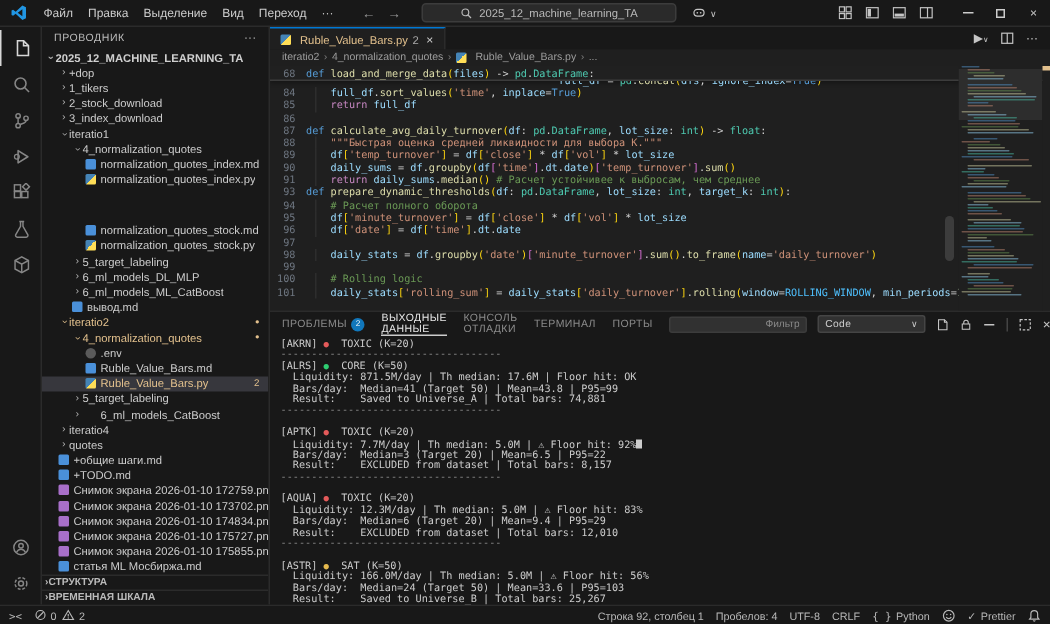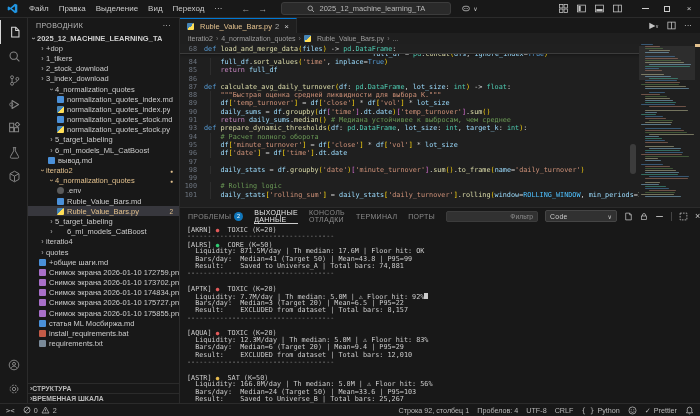--- a/index.html
+++ b/index.html
@@ -256,43 +256,51 @@
           <span style="overflow: hidden; text-overflow: clip;">1_tikers</span>
         </div>
         <div class="tree-row" style="padding-left: 11px;">
           <span class="chev">›</span>
           <span style="overflow: hidden; text-overflow: clip;">2_stock_download</span>
         </div>
         <div class="tree-row" style="padding-left: 11px;">
           <span class="chev">›</span>
           <span style="overflow: hidden; text-overflow: clip;">3_index_download</span>
         </div>
+        <div class="tree-row" style="padding-left: 11px;">
+          <span class="chev open">›</span>
+          <span style="overflow: hidden; text-overflow: clip;">iteratio1</span>
+        </div>
         <div class="tree-row" style="padding-left: 20px;">
           <span class="chev open">›</span>
           <span style="overflow: hidden; text-overflow: clip;">4_normalization_quotes</span>
         </div>
         <div class="tree-row" style="padding-left: 29px;">
           <span class="fi fi-md"></span>
           <span style="overflow: hidden; text-overflow: clip;">normalization_quotes_index.md</span>
         </div>
         <div class="tree-row" style="padding-left: 29px;">
           <span class="fi fi-py"></span>
           <span style="overflow: hidden; text-overflow: clip;">normalization_quotes_index.py</span>
         </div>
-        <div class="tree-row" style="padding-left: 29px;">
+        <div class="tree-row" style="padding-left: 29px; margin-top: 24px;">
           <span class="fi fi-md"></span>
           <span style="overflow: hidden; text-overflow: clip;">normalization_quotes_stock.md</span>
         </div>
         <div class="tree-row" style="padding-left: 29px;">
           <span class="fi fi-py"></span>
           <span style="overflow: hidden; text-overflow: clip;">normalization_quotes_stock.py</span>
         </div>
         <div class="tree-row" style="padding-left: 20px;">
           <span class="chev">›</span>
           <span style="overflow: hidden; text-overflow: clip;">5_target_labeling</span>
+        </div>
+        <div class="tree-row" style="padding-left: 20px;">
+          <span class="chev">›</span>
+          <span style="overflow: hidden; text-overflow: clip;">6_ml_models_DL_MLP</span>
         </div>
         <div class="tree-row" style="padding-left: 20px;">
           <span class="chev">›</span>
           <span style="overflow: hidden; text-overflow: clip;">6_ml_models_ML_CatBoost</span>
         </div>
         <div class="tree-row" style="padding-left: 20px;">
           <span class="fi fi-md"></span>
           <span style="overflow: hidden; text-overflow: clip;">вывод.md</span>
         </div>
         <div class="tree-row mod" style="padding-left: 11px;">
@@ -330,20 +338,24 @@
           <span class="chev">›</span>
           <span style="overflow: hidden; text-overflow: clip;">iteratio4</span>
         </div>
         <div class="tree-row" style="padding-left: 11px;">
           <span class="chev">›</span>
           <span style="overflow: hidden; text-overflow: clip;">quotes</span>
         </div>
         <div class="tree-row" style="padding-left: 11px;">
           <span class="fi fi-md"></span>
           <span style="overflow: hidden; text-overflow: clip;">+общие шаги.md</span>
+        </div>
+        <div class="tree-row" style="padding-left: 11px;">
+          <span class="fi fi-md"></span>
+          <span style="overflow: hidden; text-overflow: clip;">+TODO.md</span>
         </div>
         <div class="tree-row" style="padding-left: 11px;">
           <span class="fi fi-img"></span>
           <span style="overflow: hidden; text-overflow: clip;">Снимок экрана 2026-01-10 172759.png</span>
         </div>
         <div class="tree-row" style="padding-left: 11px;">
           <span class="fi fi-img"></span>
           <span style="overflow: hidden; text-overflow: clip;">Снимок экрана 2026-01-10 173702.png</span>
         </div>
         <div class="tree-row" style="padding-left: 11px;">
@@ -418,21 +430,21 @@
           <div class="clipped">
             <div class="code-line  inner"><span class="lnum"></span><span class="ltext"><span class="p">    </span><span class="v">full_df</span><span class="p"> = </span><span class="t">pd</span><span class="p">.</span><span class="f">concat</span><span class="b">(</span><span class="v">dfs</span><span class="p">, </span><span class="v">ignore_index</span><span class="p">=</span><span class="k">True</span><span class="b">)</span></span></div>
           </div>
           <div class="code-line ind"><span class="lnum">84</span><span class="ltext"><span class="p">    </span><span class="v">full_df</span><span class="p">.</span><span class="f">sort_values</span><span class="b">(</span><span class="s">'time'</span><span class="p">, </span><span class="v">inplace</span><span class="p">=</span><span class="k">True</span><span class="b">)</span></span></div>
           <div class="code-line ind"><span class="lnum">85</span><span class="ltext"><span class="p">    </span><span class="ctl">return </span><span class="v">full_df</span></span></div>
           <div class="code-line "><span class="lnum">86</span><span class="ltext"></span></div>
           <div class="code-line "><span class="lnum">87</span><span class="ltext"><span class="k">def </span><span class="f">calculate_avg_daily_turnover</span><span class="b">(</span><span class="v">df</span><span class="p">: </span><span class="t">pd</span><span class="p">.</span><span class="t">DataFrame</span><span class="p">, </span><span class="v">lot_size</span><span class="p">: </span><span class="t">int</span><span class="b">)</span><span class="p"> -&gt; </span><span class="t">float</span><span class="p">:</span></span></div>
           <div class="code-line ind"><span class="lnum">88</span><span class="ltext"><span class="p">    </span><span class="s">"""Быстрая оценка средней ликвидности для выбора K."""</span></span></div>
           <div class="code-line ind"><span class="lnum">89</span><span class="ltext"><span class="p">    </span><span class="v">df</span><span class="b">[</span><span class="s">'temp_turnover'</span><span class="b">]</span><span class="p"> = </span><span class="v">df</span><span class="b">[</span><span class="s">'close'</span><span class="b">]</span><span class="p"> * </span><span class="v">df</span><span class="b">[</span><span class="s">'vol'</span><span class="b">]</span><span class="p"> * </span><span class="v">lot_size</span></span></div>
           <div class="code-line ind"><span class="lnum">90</span><span class="ltext"><span class="p">    </span><span class="v">daily_sums</span><span class="p"> = </span><span class="v">df</span><span class="p">.</span><span class="f">groupby</span><span class="b">(</span><span class="v">df</span><span class="b2">[</span><span class="s">'time'</span><span class="b2">]</span><span class="p">.</span><span class="v">dt</span><span class="p">.</span><span class="v">date</span><span class="b">)</span><span class="b2">[</span><span class="s">'temp_turnover'</span><span class="b2">]</span><span class="p">.</span><span class="f">sum</span><span class="b">()</span></span></div>
-          <div class="code-line ind"><span class="lnum">91</span><span class="ltext"><span class="p">    </span><span class="ctl">return </span><span class="v">daily_sums</span><span class="p">.</span><span class="f">median</span><span class="b">()</span><span class="p"> </span><span class="c"># Медиана устойчивее к выбросам, чем среднее</span></span></div>
+          <div class="code-line ind"><span class="lnum">91</span><span class="ltext"><span class="p">    </span><span class="ctl">return </span><span class="v">daily_sums</span><span class="p">.</span><span class="f">median</span><span class="b">()</span><span class="p"> </span><span class="c"># Расчет устойчивее к выбросам, чем среднее</span></span></div>
           <div class="code-line "><span class="lnum">93</span><span class="ltext"><span class="k">def </span><span class="f">prepare_dynamic_thresholds</span><span class="b">(</span><span class="v">df</span><span class="p">: </span><span class="t">pd</span><span class="p">.</span><span class="t">DataFrame</span><span class="p">, </span><span class="v">lot_size</span><span class="p">: </span><span class="t">int</span><span class="p">, </span><span class="v">target_k</span><span class="p">: </span><span class="t">int</span><span class="b">)</span><span class="p">:</span></span></div>
           <div class="code-line ind"><span class="lnum">94</span><span class="ltext"><span class="p">    </span><span class="c"># Расчет полного оборота</span></span></div>
           <div class="code-line ind"><span class="lnum">95</span><span class="ltext"><span class="p">    </span><span class="v">df</span><span class="b">[</span><span class="s">'minute_turnover'</span><span class="b">]</span><span class="p"> = </span><span class="v">df</span><span class="b">[</span><span class="s">'close'</span><span class="b">]</span><span class="p"> * </span><span class="v">df</span><span class="b">[</span><span class="s">'vol'</span><span class="b">]</span><span class="p"> * </span><span class="v">lot_size</span></span></div>
           <div class="code-line ind"><span class="lnum">96</span><span class="ltext"><span class="p">    </span><span class="v">df</span><span class="b">[</span><span class="s">'date'</span><span class="b">]</span><span class="p"> = </span><span class="v">df</span><span class="b">[</span><span class="s">'time'</span><span class="b">]</span><span class="p">.</span><span class="v">dt</span><span class="p">.</span><span class="v">date</span></span></div>
           <div class="code-line "><span class="lnum">97</span><span class="ltext"></span></div>
           <div class="code-line ind"><span class="lnum">98</span><span class="ltext"><span class="p">    </span><span class="v">daily_stats</span><span class="p"> = </span><span class="v">df</span><span class="p">.</span><span class="f">groupby</span><span class="b">(</span><span class="s">'date'</span><span class="b">)</span><span class="b2">[</span><span class="s">'minute_turnover'</span><span class="b2">]</span><span class="p">.</span><span class="f">sum</span><span class="b">()</span><span class="p">.</span><span class="f">to_frame</span><span class="b">(</span><span class="v">name</span><span class="p">=</span><span class="s">'daily_turnover'</span><span class="b">)</span></span></div>
           <div class="code-line "><span class="lnum">99</span><span class="ltext"></span></div>
           <div class="code-line ind"><span class="lnum">100</span><span class="ltext"><span class="p">    </span><span class="c"># Rolling logic</span></span></div>
           <div class="code-line ind"><span class="lnum">101</span><span class="ltext"><span class="p">    </span><span class="v">daily_stats</span><span class="b">[</span><span class="s">'rolling_sum'</span><span class="b">]</span><span class="p"> = </span><span class="v">daily_stats</span><span class="b">[</span><span class="s">'daily_turnover'</span><span class="b">]</span><span class="p">.</span><span class="f">rolling</span><span class="b">(</span><span class="v">window</span><span class="p">=</span><span class="cst">ROLLING_WINDOW</span><span class="p">, </span><span class="v">min_periods</span><span class="p">=</span><span class="n">1</span><span class="b">)</span><span class="p">.</span><span class="f">mean</span><span class="b">()</span></span></div>
         </div>

